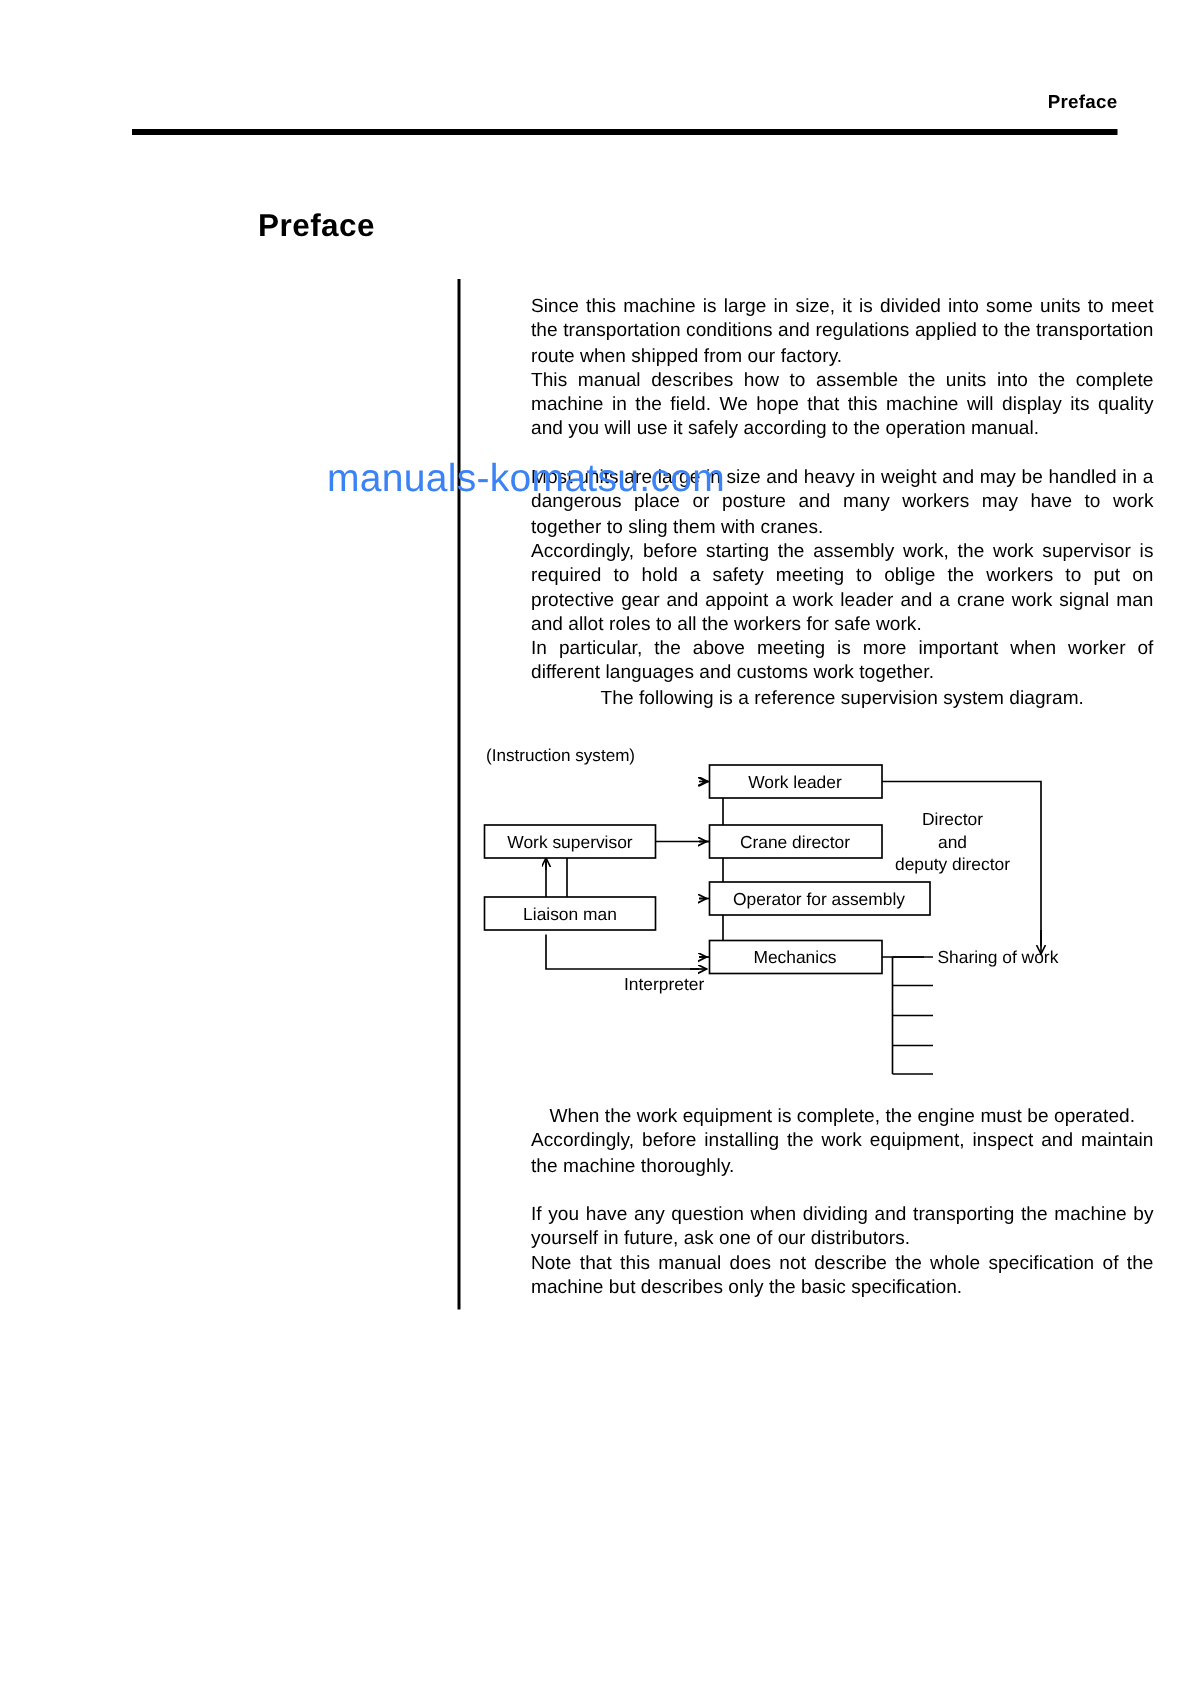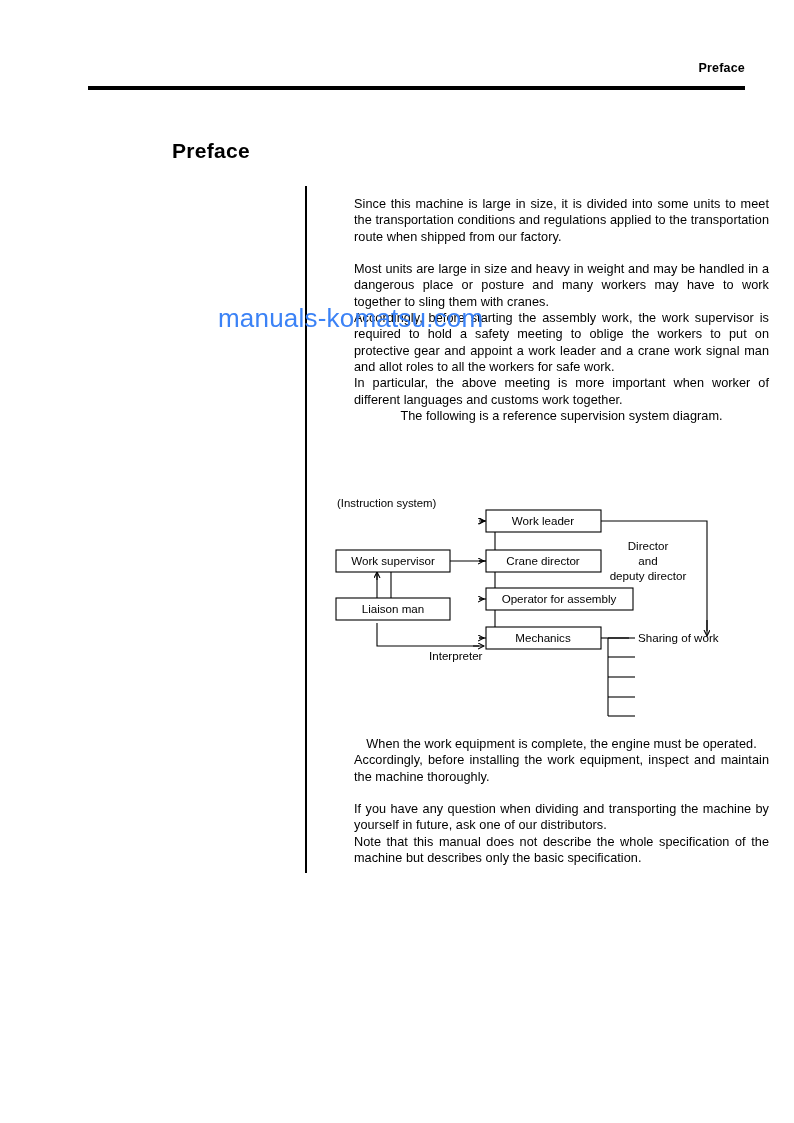--- a/index.html
+++ b/index.html
@@ -88,21 +88,21 @@
     font-size: 26px;
     color: #3b82f6;
     letter-spacing: 0.2px;
     white-space: nowrap;
     pointer-events: none;
   }
 
   
   .diagram {
     position: absolute;
-    left: 329px;
+    left: 316px;
     top: 488px;
     width: 420px;
     height: 240px;
   }
   .diagram svg { display: block; }
   .dg-text {
     font-family: "Liberation Sans", "DejaVu Sans", sans-serif;
     font-size: 11.6px;
     fill: #000000;
   }
@@ -129,20 +129,21 @@
 
   <div class="header-label">Preface</div>
   <div class="header-rule"></div>
 
   <div class="section-title">Preface</div>
 
   <div class="column-rule"></div>
 
   <div class="body-col">
     <p class="para">Since this machine is large in size, it is divided into some units to meet the transportation conditions and regulations applied to the transportation route when shipped from our factory.</p>
+    <p class="para">This manual describes how to assemble the units into the complete machine in the field.  We hope that this machine will display its quality and you will use it safely according to the operation manual.</p>
     <div class="gap"></div>
     <p class="para">Most units are large in size and heavy in weight and may be handled in a dangerous place or posture and many workers may have to work together to sling them with cranes.</p>
     <p class="para">Accordingly, before starting the assembly work, the work supervisor is required to hold a safety meeting to oblige the workers to put on protective gear and appoint a work leader and a crane work signal man and allot roles to all the workers for safe work.</p>
     <p class="para">In particular, the above meeting is more important when worker of different languages and customs work together.</p>
     <p class="para nojust">The following is a reference supervision system diagram.</p>
   </div>
 
   <div class="watermark">manuals-komatsu.com</div>
 
   <div class="diagram">

